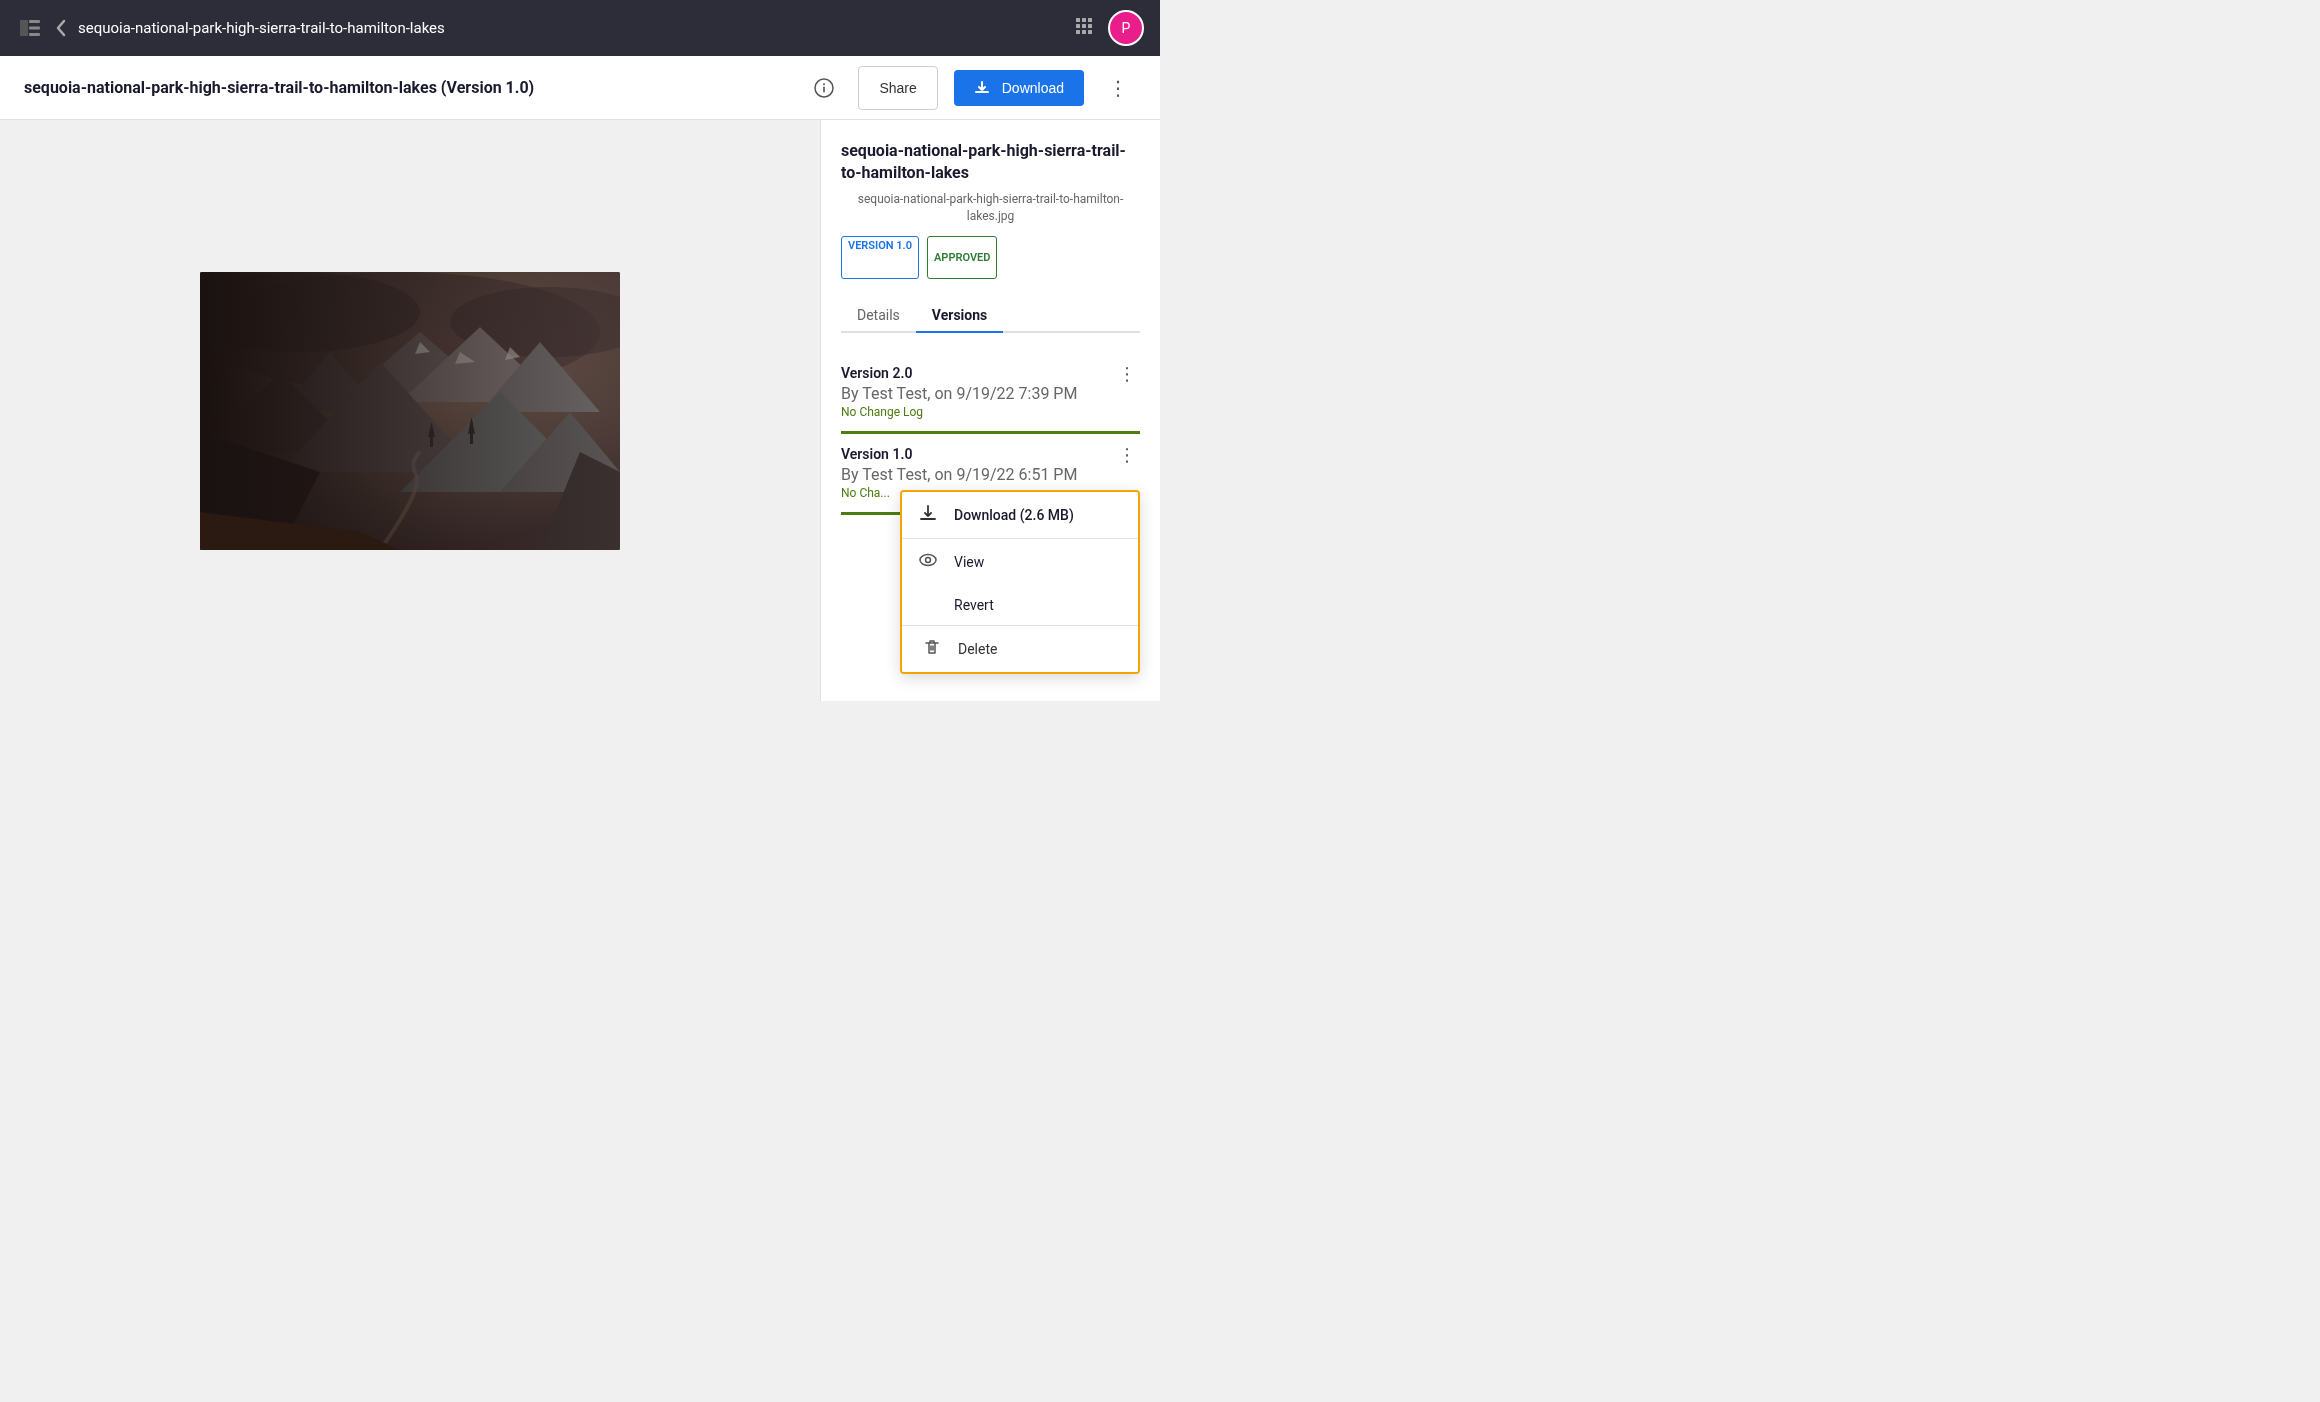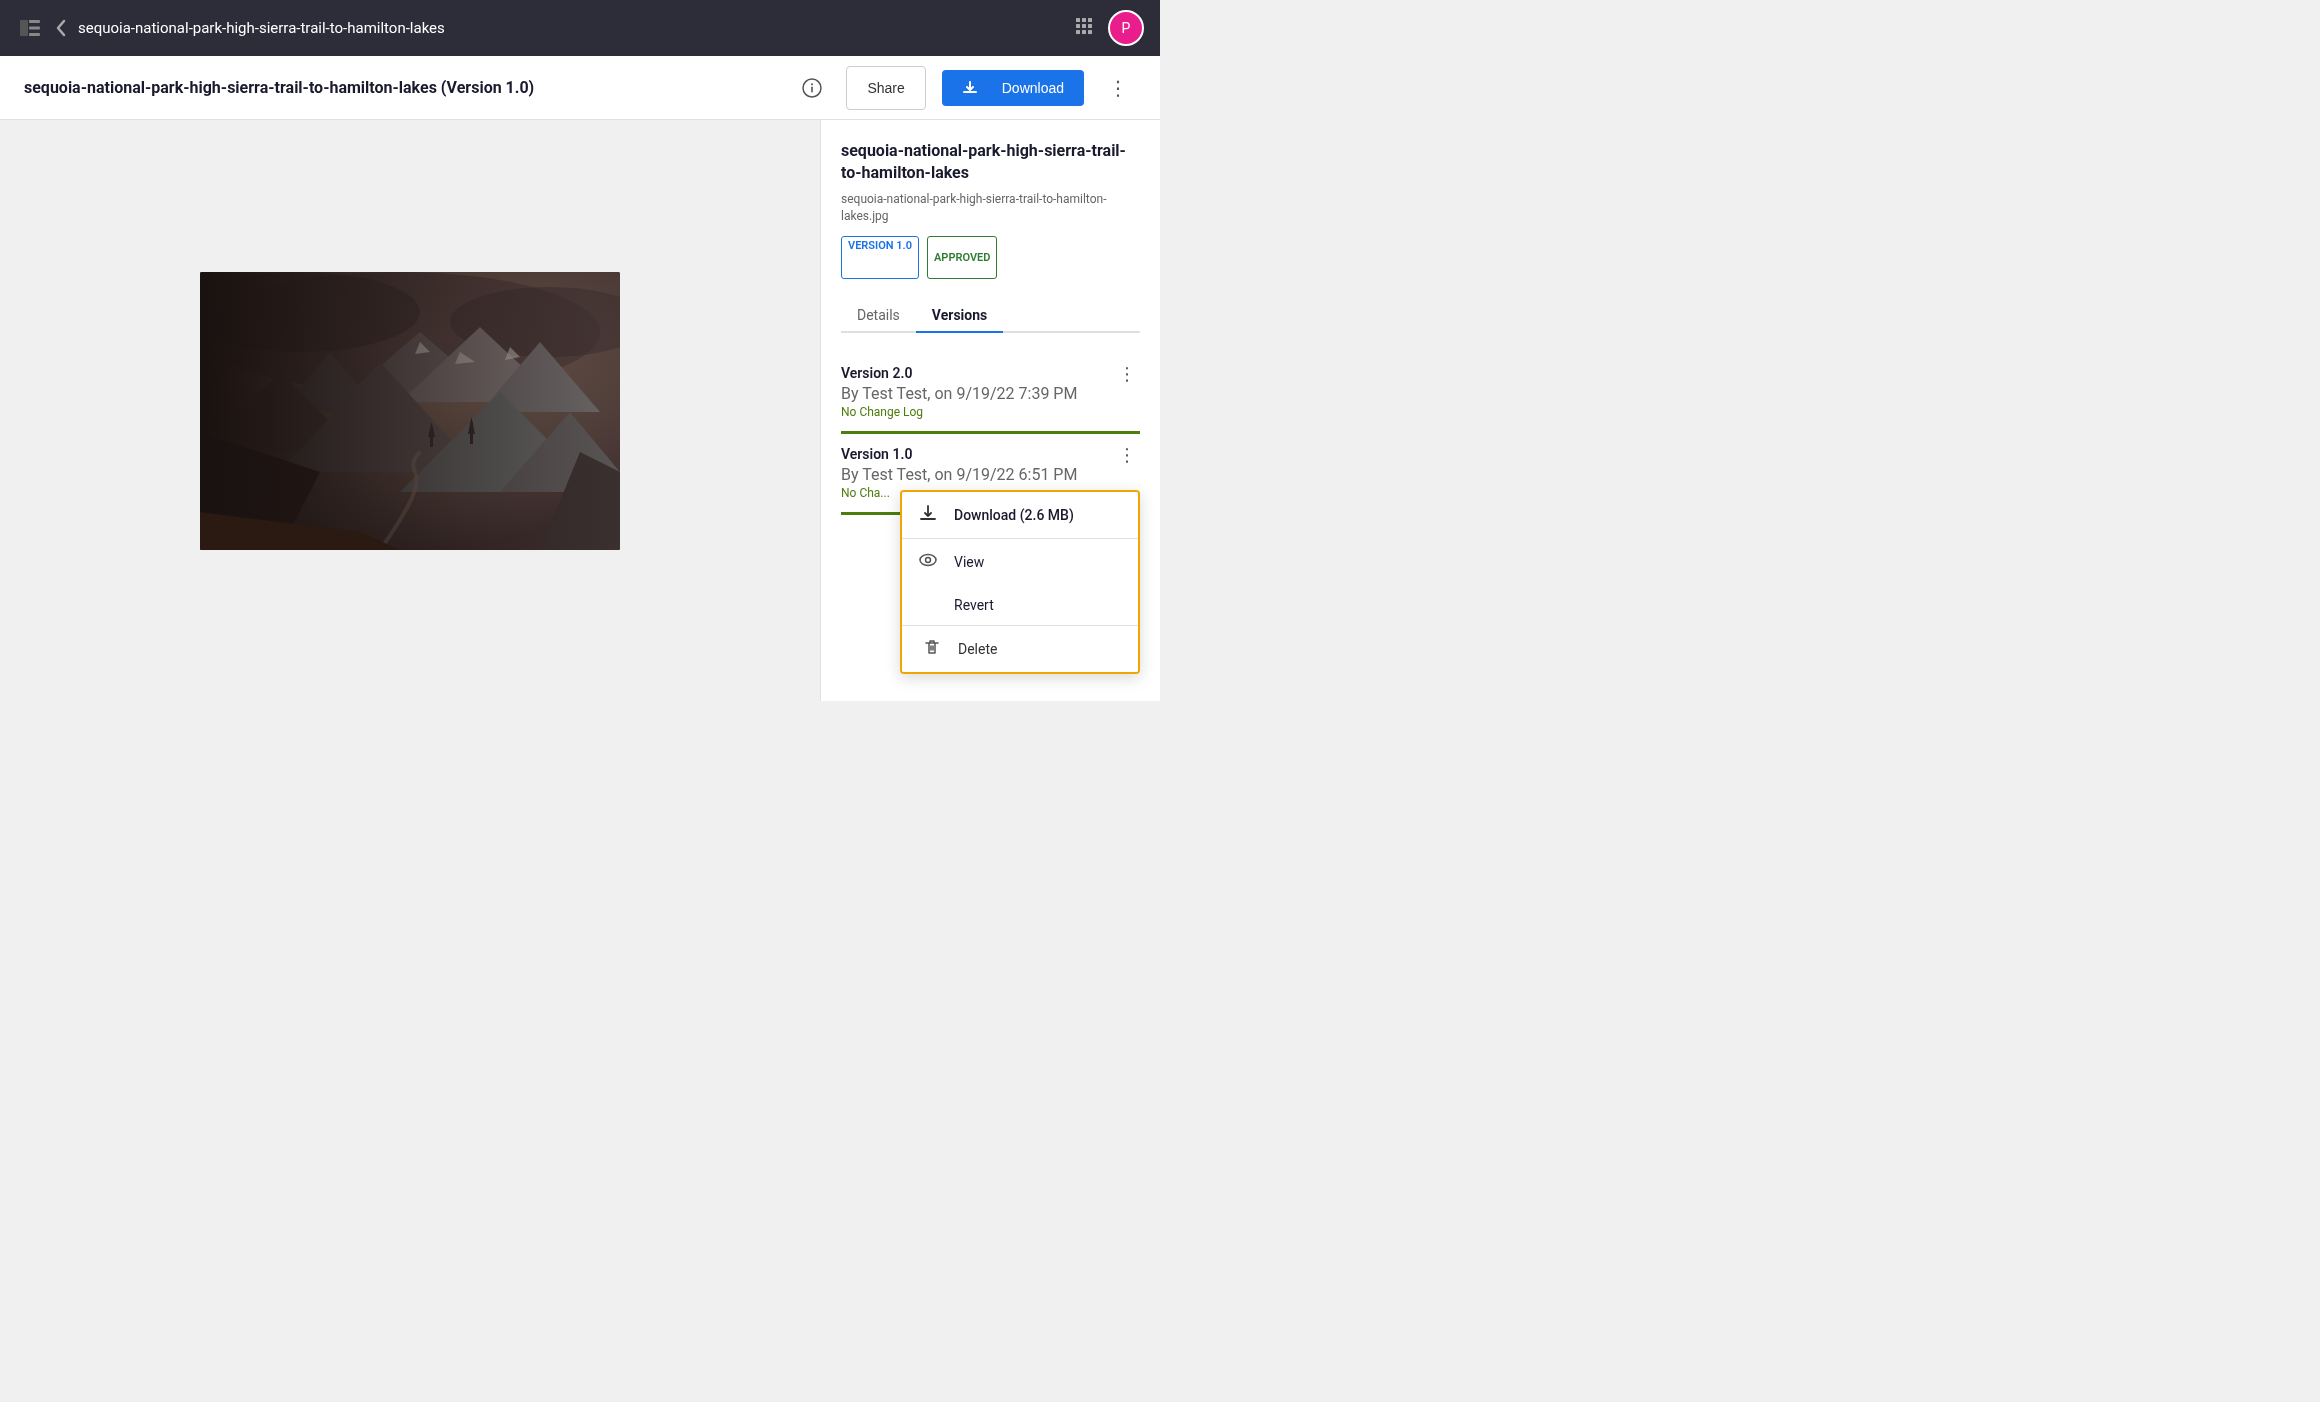--- a/index.html
+++ b/index.html
@@ -87,21 +87,21 @@
     }
     .download-btn {
       height: 36px;
       padding: 0 20px;
       border: none;
       background: #1a73e8;
       border-radius: 4px;
       cursor: pointer;
       font-size: 14px;
       color: white;
-      display: flex; align-items: center; gap: 24px;
+      display: flex; align-items: center; gap: 12px;
     }
     .more-btn {
       width: 36px; height: 36px;
       border: none; background: transparent;
       cursor: pointer;
       display: flex; align-items: center; justify-content: center;
       font-size: 20px;
       color: #555;
     }
 
@@ -150,20 +150,21 @@
       font-weight: 700;
       color: #1a1a2e;
       line-height: 1.4;
       margin-bottom: 6px;
     }
     .panel-filename-sub {
       font-size: 12px;
       color: #666;
       margin-bottom: 12px;
       line-height: 1.4;
+      text-align: center;
     }
     .badges {
       display: flex;
       gap: 8px;
       margin-bottom: 20px;
     }
     .badge-version {
       font-size: 11px;
       font-weight: 600;
       color: #1a73e8;

